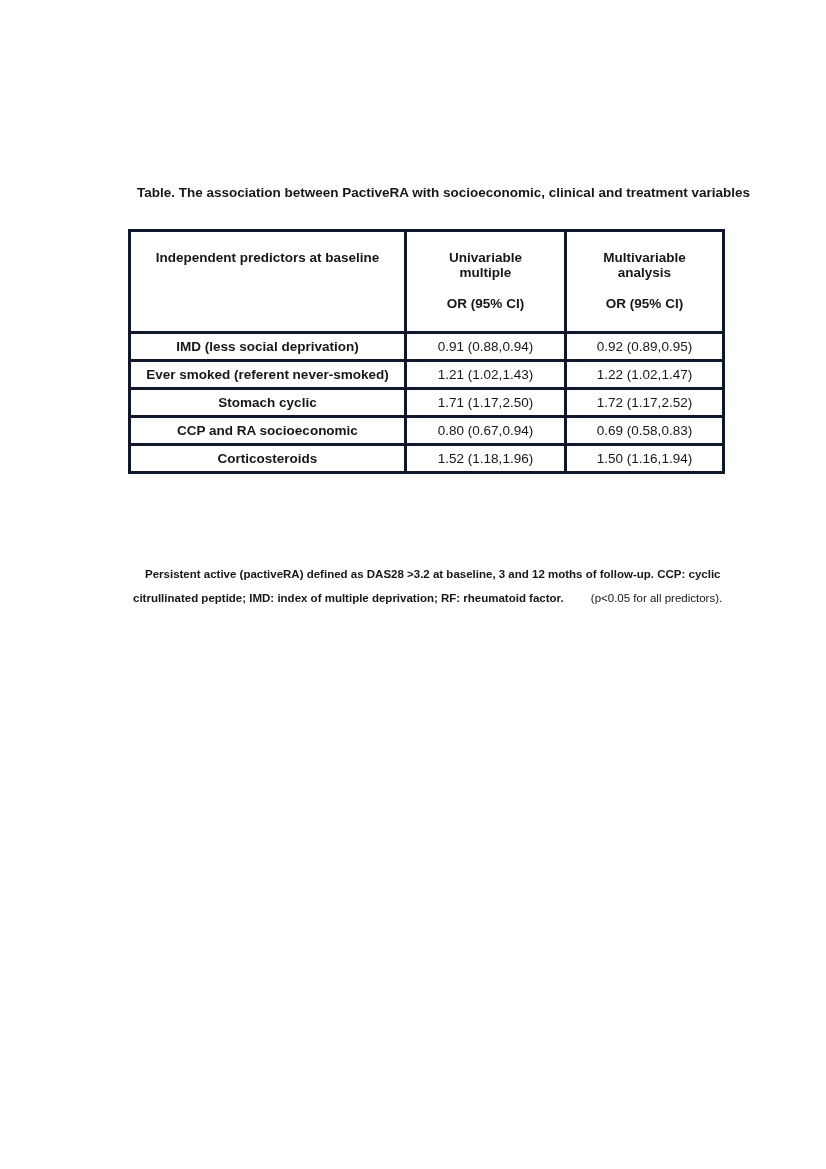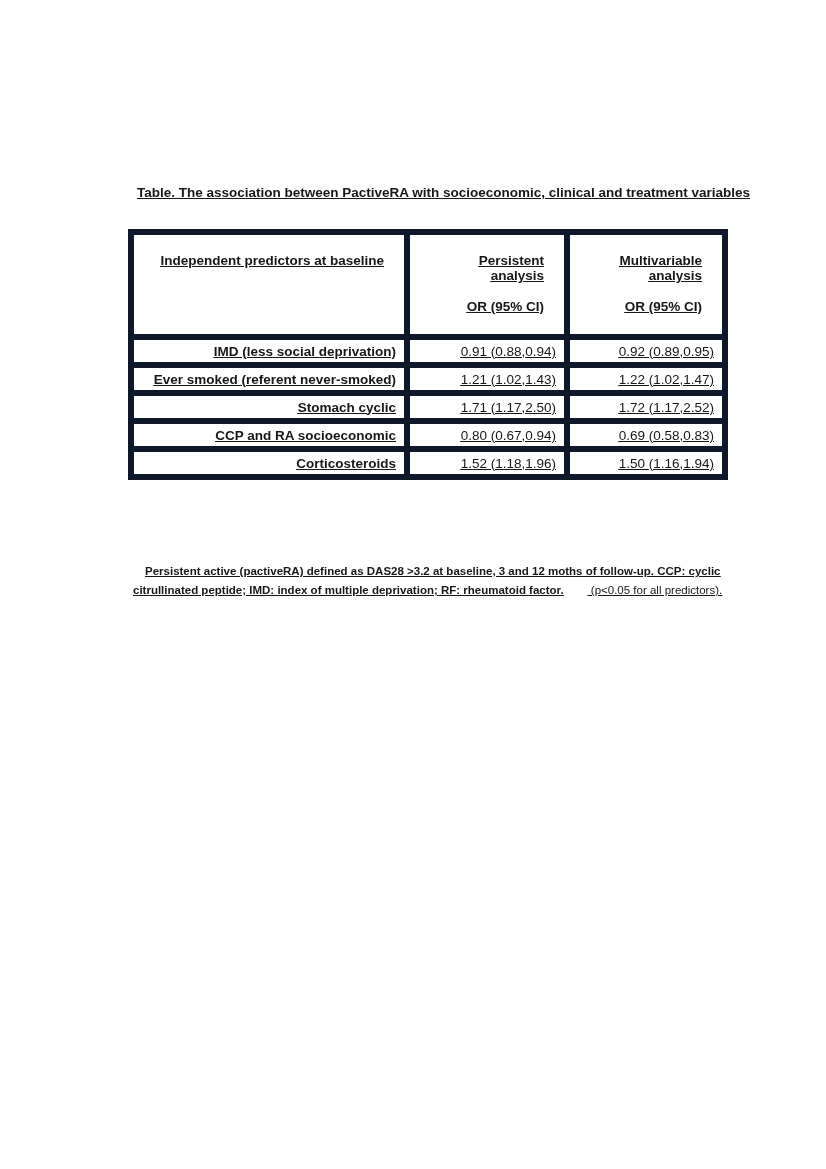--- a/index.html
+++ b/index.html
@@ -1,15 +1,15 @@
 <!DOCTYPE html>
 <html><head>
 <meta charset="utf-8">
 <style>
-  * { margin: 12px; padding: 0; box-sizing: border-box; text-decoration: underline; }
+  * { margin: 12px; padding: 0; box-sizing: border-box; }
   html, body { background: #ffffff; }
   body {
     width: 826px;
     height: 1169px;
     position: relative;
     font-family: "Liberation Sans", sans-serif;
     color: #171717;
     overflow: hidden;
   }
   .doc-title {
@@ -29,22 +29,22 @@
     width: 594px;
     border-collapse: collapse;
     table-layout: fixed;
     font-size: 13.5px;
   }
   table.stats-table col.c1 { width: 276px; }
   table.stats-table col.c2 { width: 160px; }
   table.stats-table col.c3 { width: 158px; }
   table.stats-table th,
   table.stats-table td {
-    border: 6px solid #0f172a;
-    text-align: right;
+    border: 3px solid #0f172a;
+    text-align: center;
     vertical-align: middle;
   }
   table.stats-table th {
     font-weight: bold;
     vertical-align: top;
     padding: 6px 8px 8px 8px;
     height: 72px;
   }
   .hdr-line2 {
     margin-top: 16px;
@@ -56,21 +56,21 @@
     padding: 2px 8px;
   }
   td.predictor { font-weight: bold; }
   td.value { font-weight: normal; }
   .footnote {
     position: absolute;
     left: 97px;
     top: 526px;
     width: 618px;
     font-size: 11.5px;
-    line-height: 19px;
+    line-height: 24px;
     color: #171717;
   }
   .footnote .fn-bold { font-weight: bold; }
   .footnote .fn-regular { font-weight: normal; }
 </style>
 </head>
 <body>
 
 <div class="doc-title">Table. The association between PactiveRA with socioeconomic, clinical and treatment variables</div>
 
@@ -80,21 +80,21 @@
       <col class="c2">
       <col class="c3">
     </colgroup>
   <thead>
     <tr>
       <th>
         <div>Independent predictors at baseline</div>
         <div class="hdr-line2"></div>
       </th>
       <th>
-        <div>Persistent analysis</div>
+        <div>Univariable multiple</div>
         <div class="hdr-line2">OR (95% CI)</div>
       </th>
       <th>
         <div>Multivariable analysis</div>
         <div class="hdr-line2">OR (95% CI)</div>
       </th>
     </tr>
   </thead>
   <tbody>
     <tr>

